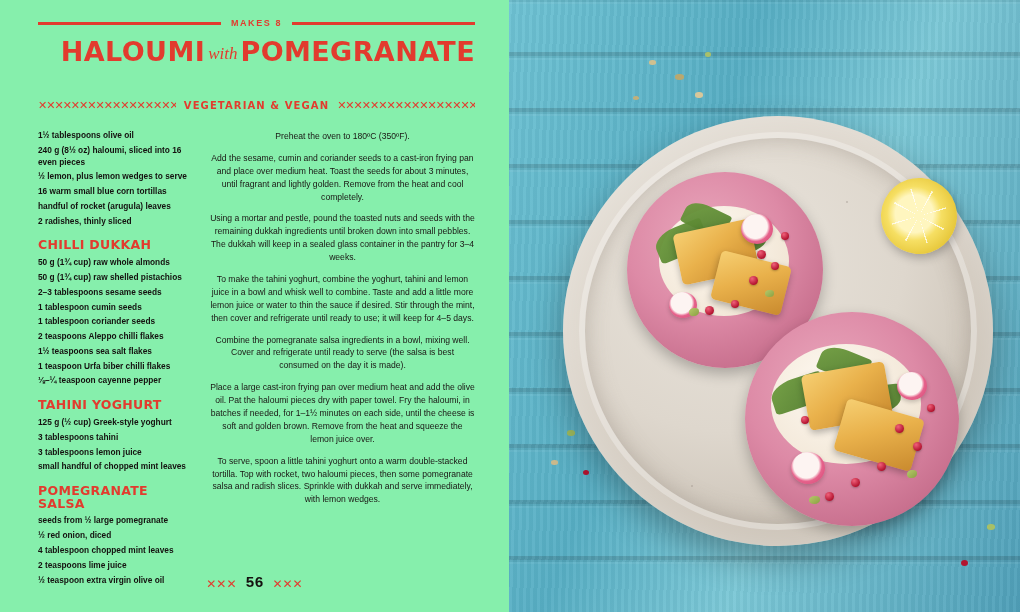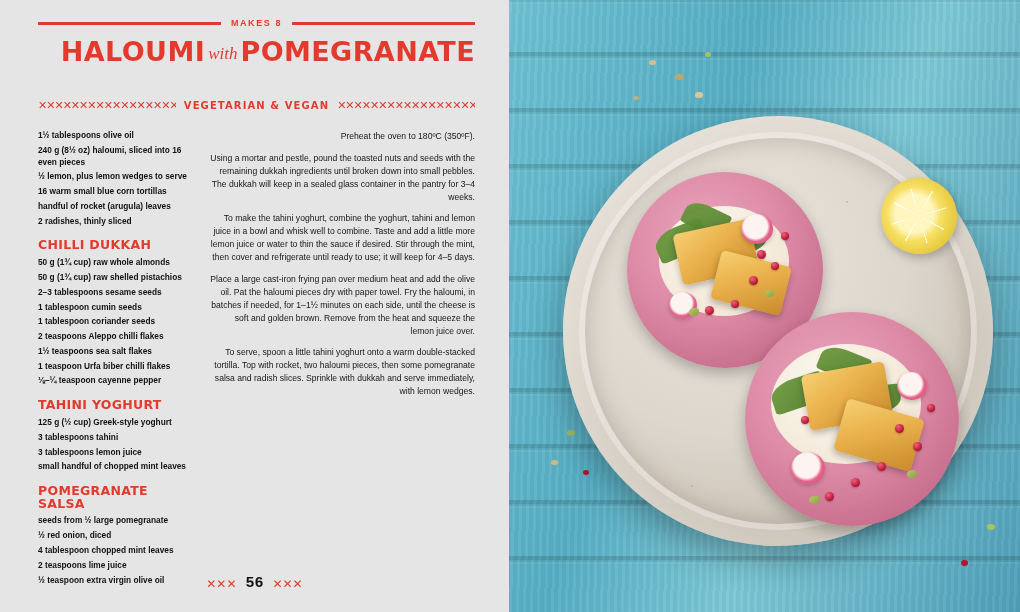--- a/index.html
+++ b/index.html
@@ -14,21 +14,21 @@
     width: 1020px; height: 612px;
     display: flex;
     background: #fffefb;
   }
 
   
   .left {
     position: relative;
     width: 509px; height: 612px;
     padding: 16px;
-    background: #e5e5e5;
+    background: #86efac;
   }
 
   .makes-row {
     position: absolute;
     top: 18px; left: 38px; right: 34px;
     display: flex;
     align-items: center;
     gap: 10px;
   }
   .rule {
@@ -129,21 +129,21 @@
     margin: 11px 0 5px;
     line-height: 1.1;
   }
   .sub-head.two-line { line-height: 1.05; }
 
   .step {
     font-size: 8.6px;
     line-height: 1.5;
     color: #191613;
     margin-bottom: 9px;
-    text-align: right;
+    text-align: center;
   }
 
   .footer {
     position: absolute;
     bottom: 20px; left: 0; width: 509px;
     display: flex;
     justify-content: center;
     align-items: center;
     gap: 9px;
   }
@@ -341,22 +341,24 @@
         <div class="sub-head two-line">POMEGRANATE SALSA</div>
         <div class="ing">seeds from ½ large pomegranate</div>
         <div class="ing">½ red onion, diced</div>
         <div class="ing">4 tablespoon chopped mint leaves</div>
         <div class="ing">2 teaspoons lime juice</div>
         <div class="ing">½ teaspoon extra virgin olive oil</div>
       </div>
 
       <div class="col-right">
         <div class="step">Preheat the oven to 180ºC (350ºF).</div>
+        <div class="step">Add the sesame, cumin and coriander seeds to a cast-iron frying pan and place over medium heat. Toast the seeds for about 3 minutes, until fragrant and lightly golden. Remove from the heat and cool completely.</div>
         <div class="step">Using a mortar and pestle, pound the toasted nuts and seeds with the remaining dukkah ingredients until broken down into small pebbles. The dukkah will keep in a sealed glass container in the pantry for 3–4 weeks.</div>
         <div class="step">To make the tahini yoghurt, combine the yoghurt, tahini and lemon juice in a bowl and whisk well to combine. Taste and add a little more lemon juice or water to thin the sauce if desired. Stir through the mint, then cover and refrigerate until ready to use; it will keep for 4–5 days.</div>
+        <div class="step">Combine the pomegranate salsa ingredients in a bowl, mixing well. Cover and refrigerate until ready to serve (the salsa is best consumed on the day it is made).</div>
         <div class="step">Place a large cast-iron frying pan over medium heat and add the olive oil. Pat the haloumi pieces dry with paper towel. Fry the haloumi, in batches if needed, for 1–1½ minutes on each side, until the cheese is soft and golden brown. Remove from the heat and squeeze the lemon juice over.</div>
         <div class="step">To serve, spoon a little tahini yoghurt onto a warm double-stacked tortilla. Top with rocket, two haloumi pieces, then some pomegranate salsa and radish slices. Sprinkle with dukkah and serve immediately, with lemon wedges.</div>
       </div>
     </div>
 
     <div class="footer">
       <span class="foot-x">✕✕✕</span>
       <span class="page-num">56</span>
       <span class="foot-x">✕✕✕</span>
     </div>

